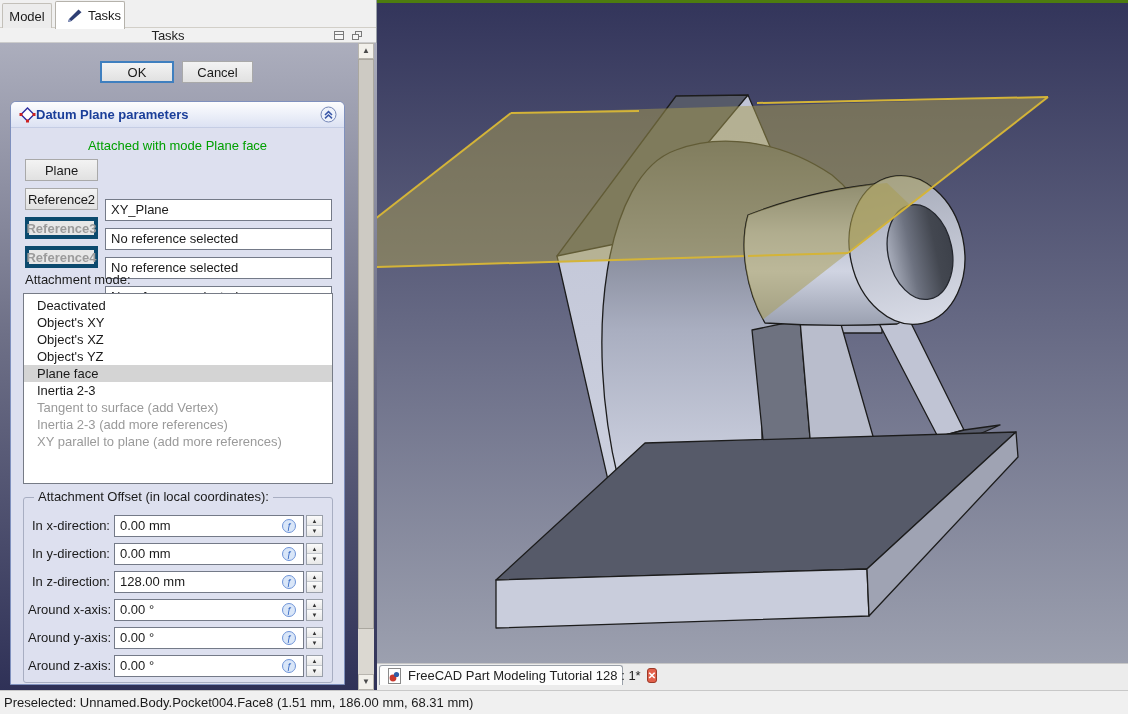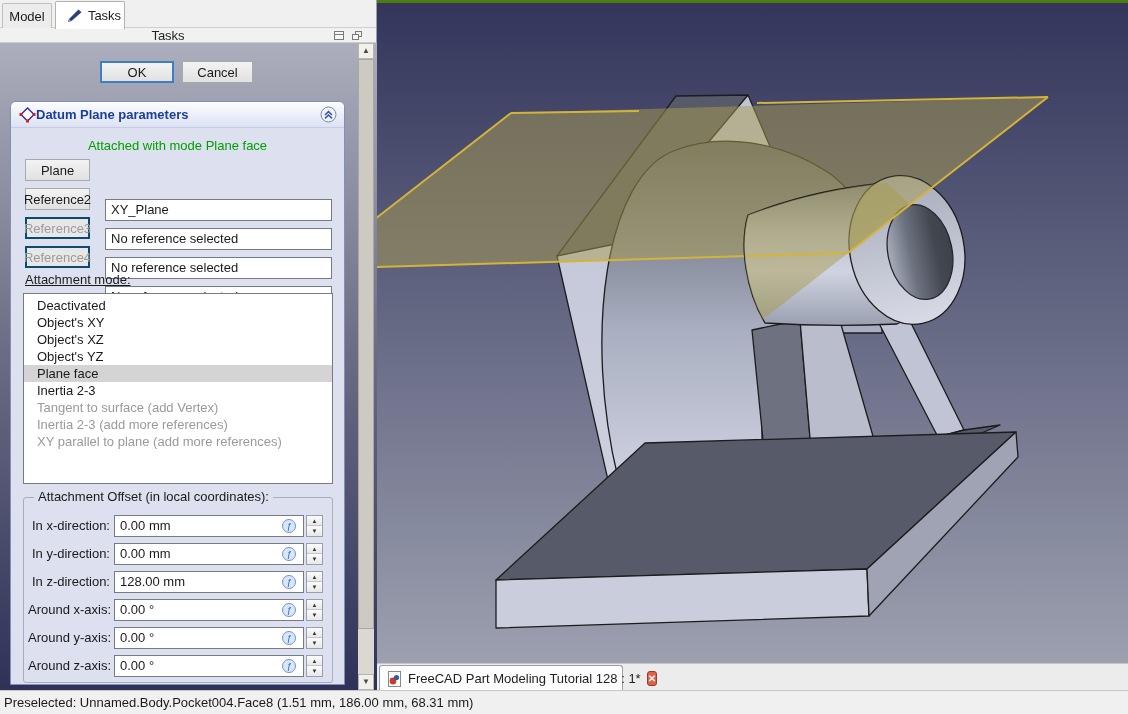--- a/index.html
+++ b/index.html
@@ -36,26 +36,26 @@
   .param-box { position:absolute; left:10px; top:58px; width:335px; height:584px; background:#dde0ef;
                border:1px solid #7f90bd; border-radius:6px 6px 0 0; }
   .param-header { position:absolute; left:0; top:0; width:100%; height:26px; border-radius:5px 5px 0 0;
                   background:linear-gradient(to bottom,#fdfdfe,#dce2f3); border-bottom:1px solid #c5cde4;
                   display:flex; align-items:center; }
   .param-title { font-weight:bold; color:#1a3e99; font-size:13px; margin-left:0; }
   .hdr-icon { margin-left:8px; display:flex; }
   .collapse-btn { position:absolute; right:7px; top:4px; }
   .green-status { position:absolute; left:0; top:36px; width:100%; text-align:center; color:#00a000; font-size:13px; }
 
-  .ref-btn { position:absolute; left:14px; width:65px; height:22px; }
+  .ref-btn { position:absolute; left:14px; width:73px; height:22px; }
   .ref-field { position:absolute; left:94px; width:227px; height:22px; background:#ffffff; border:1px solid #747a88;
                font-size:13px; line-height:20px; padding-left:5px; white-space:nowrap; overflow:hidden;margin-top:40px; }
-  .btn.disabled { background:#e7e7e7; border:2px solid #0c4a6e; color:#9b9b9b; }
-
-  .attach-label { position:absolute; left:14px; top:170px; font-size:13px;text-decoration:underline; }
+  .btn.disabled { background:#e7e7e7; border:4px solid #0c4a6e; color:#9b9b9b;font-weight:bold; }
+
+  .attach-label { position:absolute; left:14px; top:170px; font-size:13px; }
   .mode-list { position:absolute; left:12px; top:191px; width:310px; height:191px; background:#ffffff;
                border:1px solid #767b86; padding-top:3px; overflow:hidden; }
   .mode-item { height:17px; line-height:17px; padding-left:13px; font-size:13px; white-space:nowrap; }
   .mode-item.selected { font-weight:normal; background:#d4d4d4; }
   .mode-item.disabled { color:#9a9a9a; }
 
   .offset-group { position:absolute; left:12px; top:395px; width:310px; height:186px;
                   border:1px solid #a8aec2; border-radius:3px; }
   .offset-legend { position:absolute; left:10px; top:-9px; background:#dde0ef; padding:0 4px; font-size:13px; white-space:nowrap; }
   .off-row { position:absolute; left:0; width:100%; height:22px; }
@@ -73,21 +73,21 @@
 
   .v-scrollbar { position:absolute; left:358px; top:0; width:16px; height:647px; background:#dbd8d1; }
   .sb-btn { position:absolute; left:0; width:16px; height:16px; background:#f2f0ea; border:1px solid #b8b5ae;
             font-size:8px; text-align:center; line-height:14px; color:#4a4a4a; }
   .sb-btn.up { top:0; } .sb-btn.down { bottom:0; }
   .sb-thumb { position:absolute; left:0; top:16px; width:16px; height:570px; background:#cdcac3; border:1px solid #aaa79f; }
 
   
   .viewport { position:absolute; left:377px; top:3px; width:751px; height:660px; }
   .mdi-bar { position:absolute; left:377px; top:663px; width:751px; height:27px; background:#ececec; border-top:1px solid #c6c6c6; }
-  .doc-tab { position:absolute; left:2px; top:1px; height:26px; width:244px; background:#fdfdfd;
+  .doc-tab { position:absolute; left:2px; top:1px; height:20px; width:244px; background:#fdfdfd;
              border:1px solid #9aa0a8; border-bottom:none; border-radius:3px 3px 0 0;
              display:flex; align-items:center; gap:6px; padding:0 7px; }
   .doc-tab-label { font-size:13px; color:#222; white-space:nowrap; }
   .tab-close { width:15px; height:15px; background:#e2604b; border:1px solid #9c3a28; border-radius:3px;
                color:#fff; font-size:10px; font-weight:bold; text-align:center; line-height:13px; }
 
   
   .status-bar { position:absolute; left:0; top:690px; width:1128px; height:24px; background:#f0f0f0; border-top:1px solid #c8c8c8; }
   .status-text { position:absolute; left:4px; top:0; line-height:23px; font-size:13px; color:#1a1a1a; white-space:nowrap; }
 </style>

